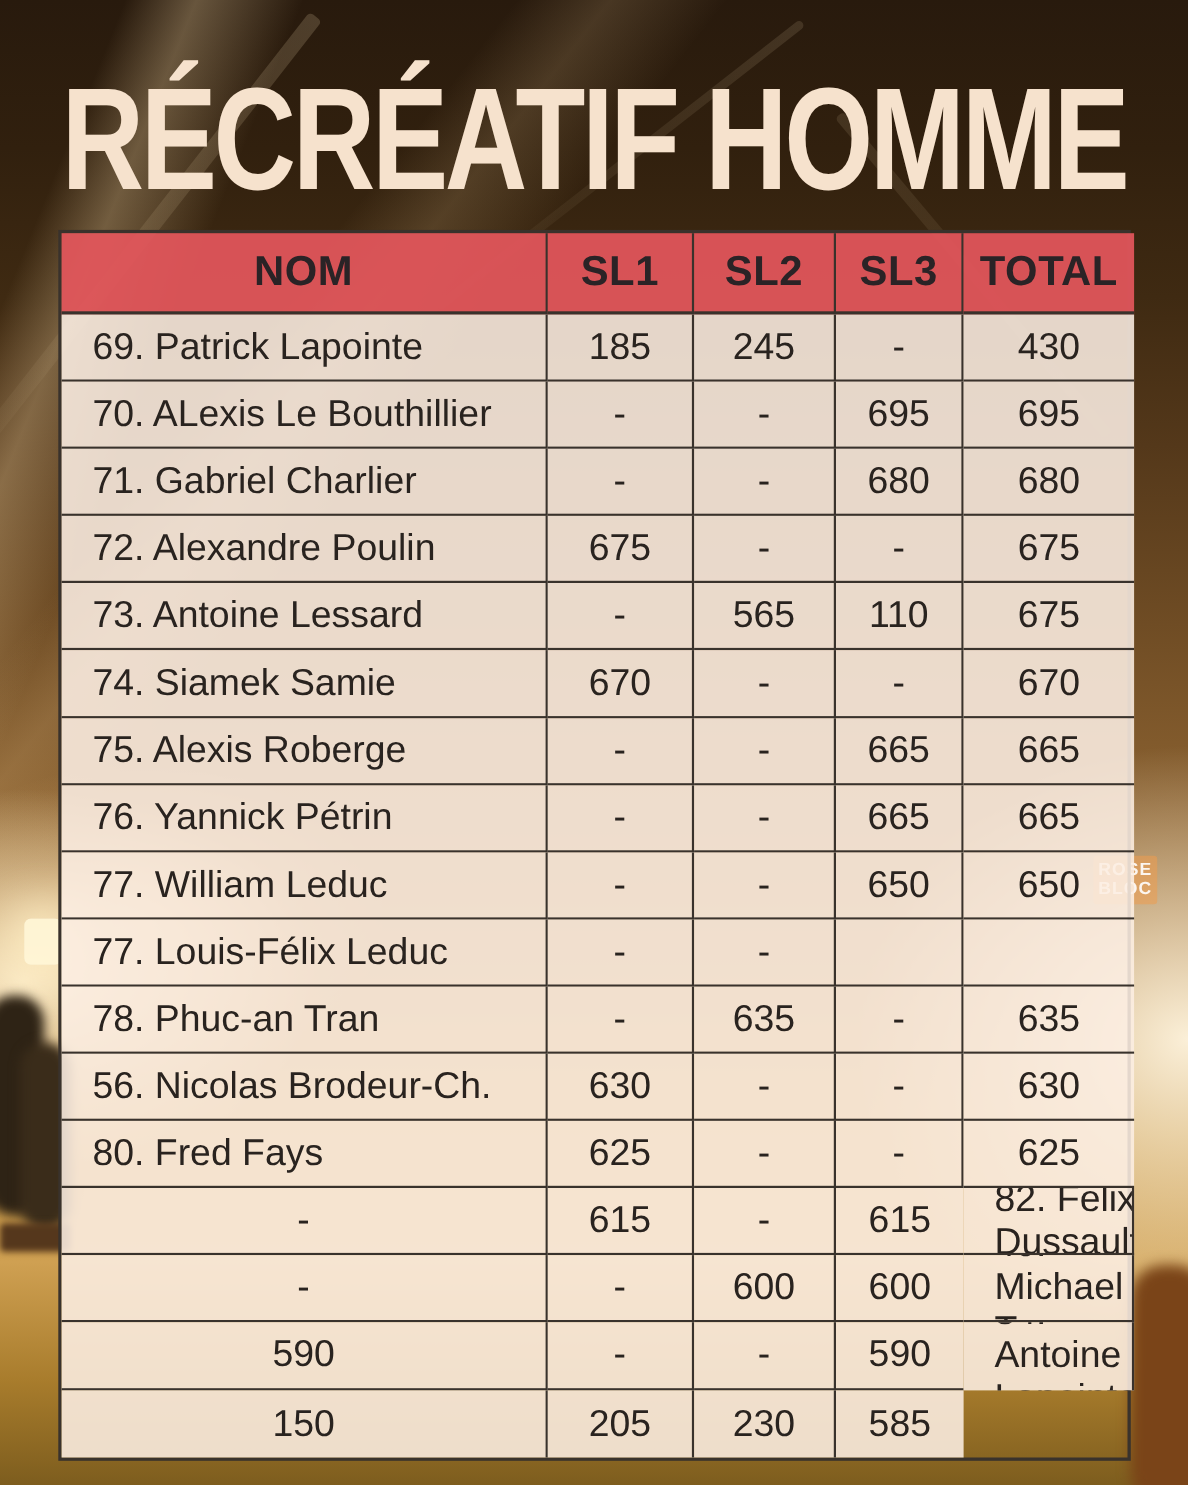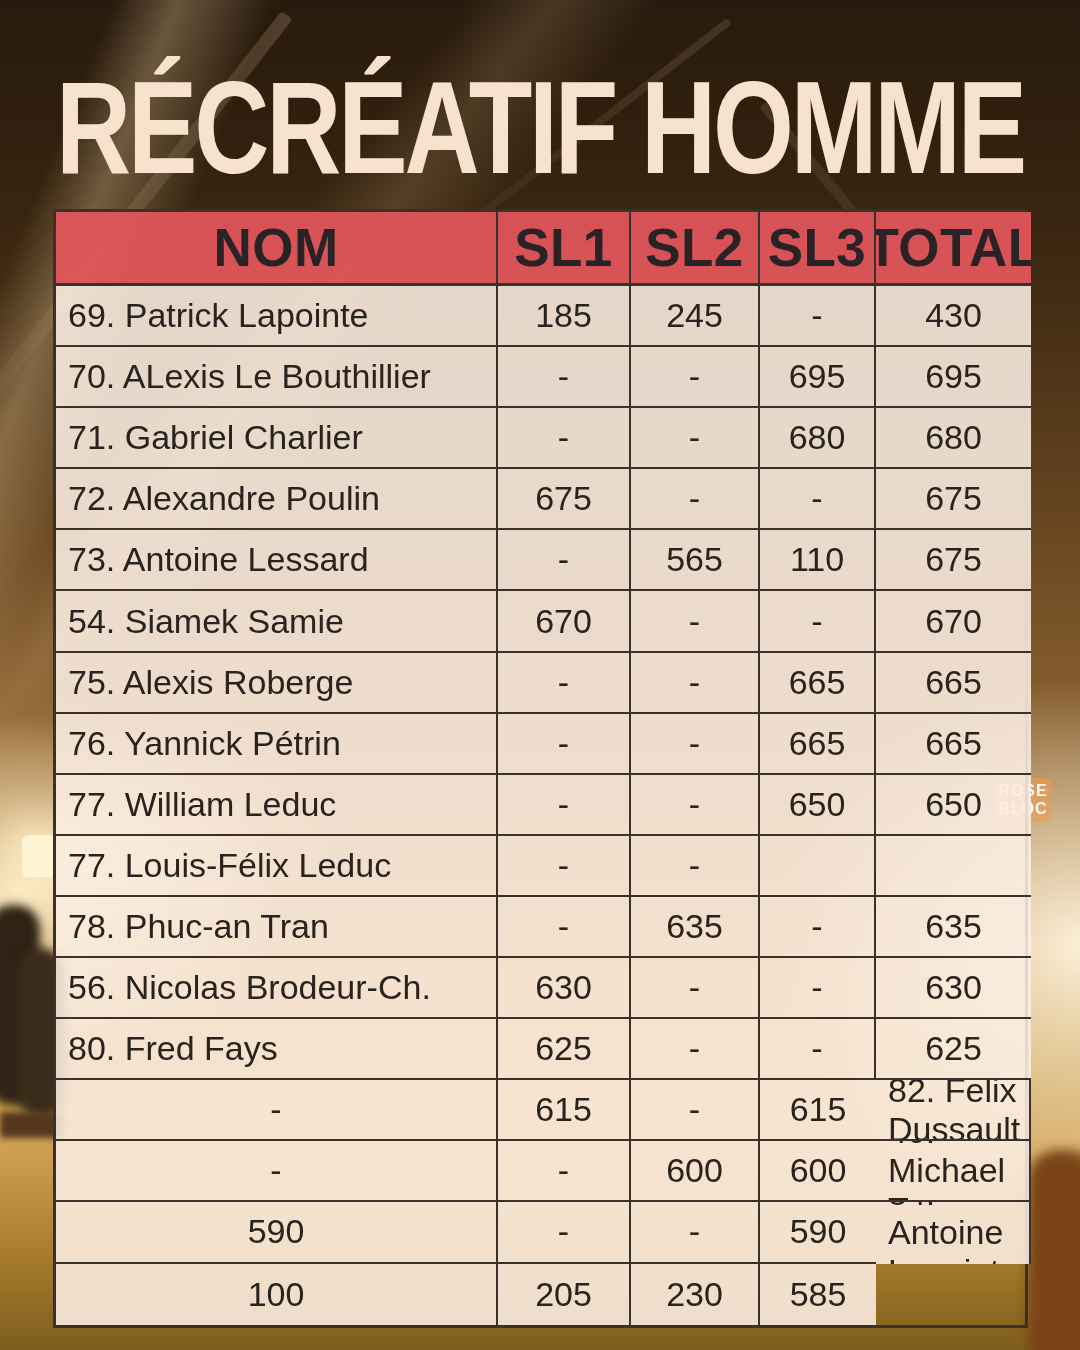--- a/index.html
+++ b/index.html
@@ -81,24 +81,24 @@
   .cell{
     border-right:2px solid var(--grid-line);
     border-bottom:2px solid var(--grid-line);
     display:flex;align-items:center;justify-content:center;
     background:var(--row-bg);
     color:var(--ink);
     font-size:34px;
     overflow:hidden;
   }
   .cell.last-col{border-right:none;}
-  .cell.name{justify-content:flex-start;padding-left:12px;}
+  .cell.name{justify-content:flex-start;padding-left:28px;}
   .cell.head{
     background:rgba(227,86,91,0.93);
-    font-weight:bold;font-size:53px;letter-spacing:0.5px;
+    font-weight:bold;font-size:38px;letter-spacing:0.5px;
     color:#2a2326;
     border-bottom-width:3px;
   }
 </style>
 </head>
 <body>
 
 <div class="bg"></div>
 <div class="beam b1"></div>
 <div class="beam b2"></div>
@@ -145,21 +145,21 @@
   <div class="cell">-</div>
   <div class="cell">-</div>
   <div class="cell last-col">675</div>
 
   <div class="cell name">73. Antoine Lessard</div>
   <div class="cell">-</div>
   <div class="cell">565</div>
   <div class="cell">110</div>
   <div class="cell last-col">675</div>
 
-  <div class="cell name">54. Siamek Samie</div>
+  <div class="cell name">74. Siamek Samie</div>
   <div class="cell">670</div>
   <div class="cell">-</div>
   <div class="cell">-</div>
   <div class="cell last-col">670</div>
 
   <div class="cell name">75. Alexis Roberge</div>
   <div class="cell">-</div>
   <div class="cell">-</div>
   <div class="cell">665</div>
   <div class="cell last-col">665</div>
@@ -211,17 +211,17 @@
   <div class="cell">600</div>
   <div class="cell last-col">600</div>
 
   <div class="cell name">40. Michael Trang</div>
   <div class="cell">590</div>
   <div class="cell">-</div>
   <div class="cell">-</div>
   <div class="cell last-col">590</div>
 
   <div class="cell name" style="border-bottom: none;">84. Antoine Lapointe</div>
-  <div class="cell" style="border-bottom: none;">100</div>
+  <div class="cell" style="border-bottom: none;">150</div>
   <div class="cell" style="border-bottom: none;">205</div>
   <div class="cell" style="border-bottom: none;">230</div>
   <div class="cell last-col" style="border-bottom: none;">585</div>
 </div>
 
 </body></html>

